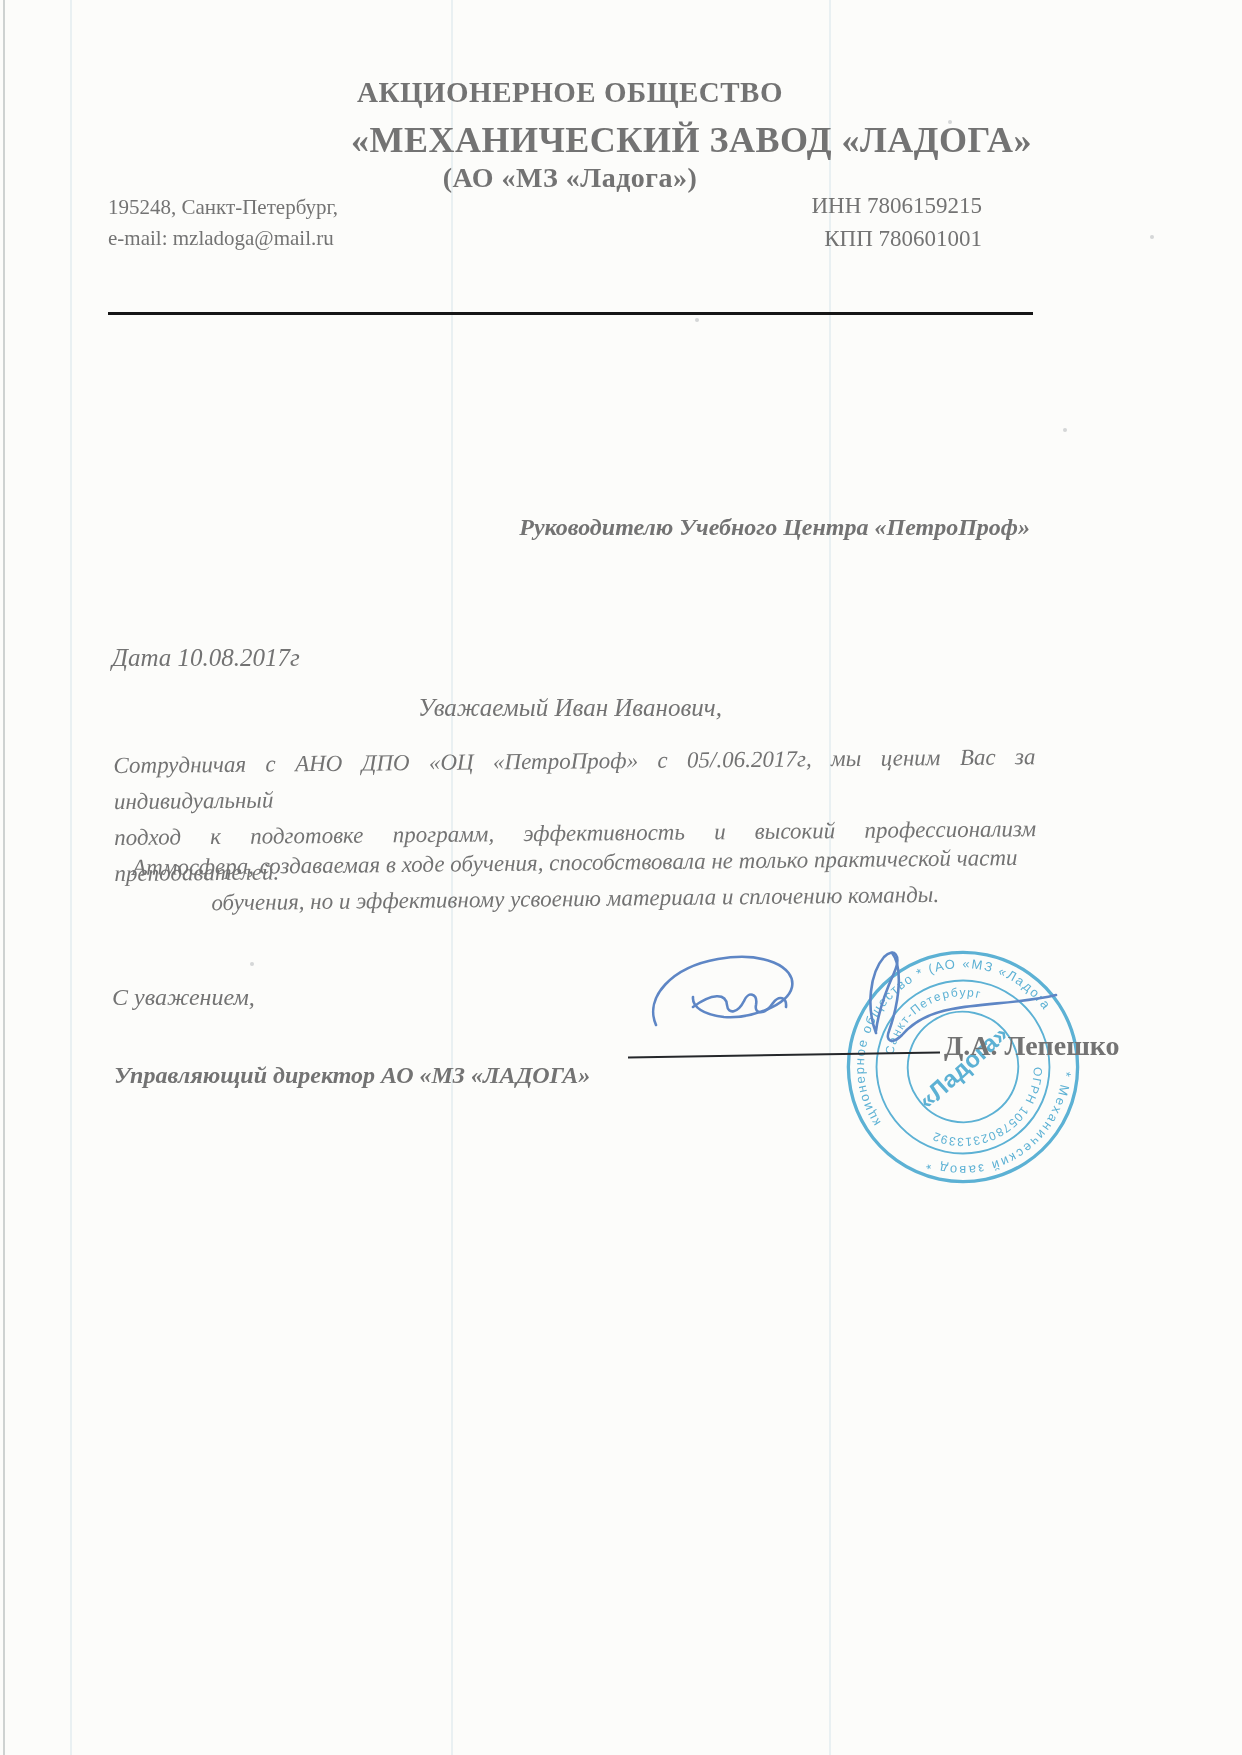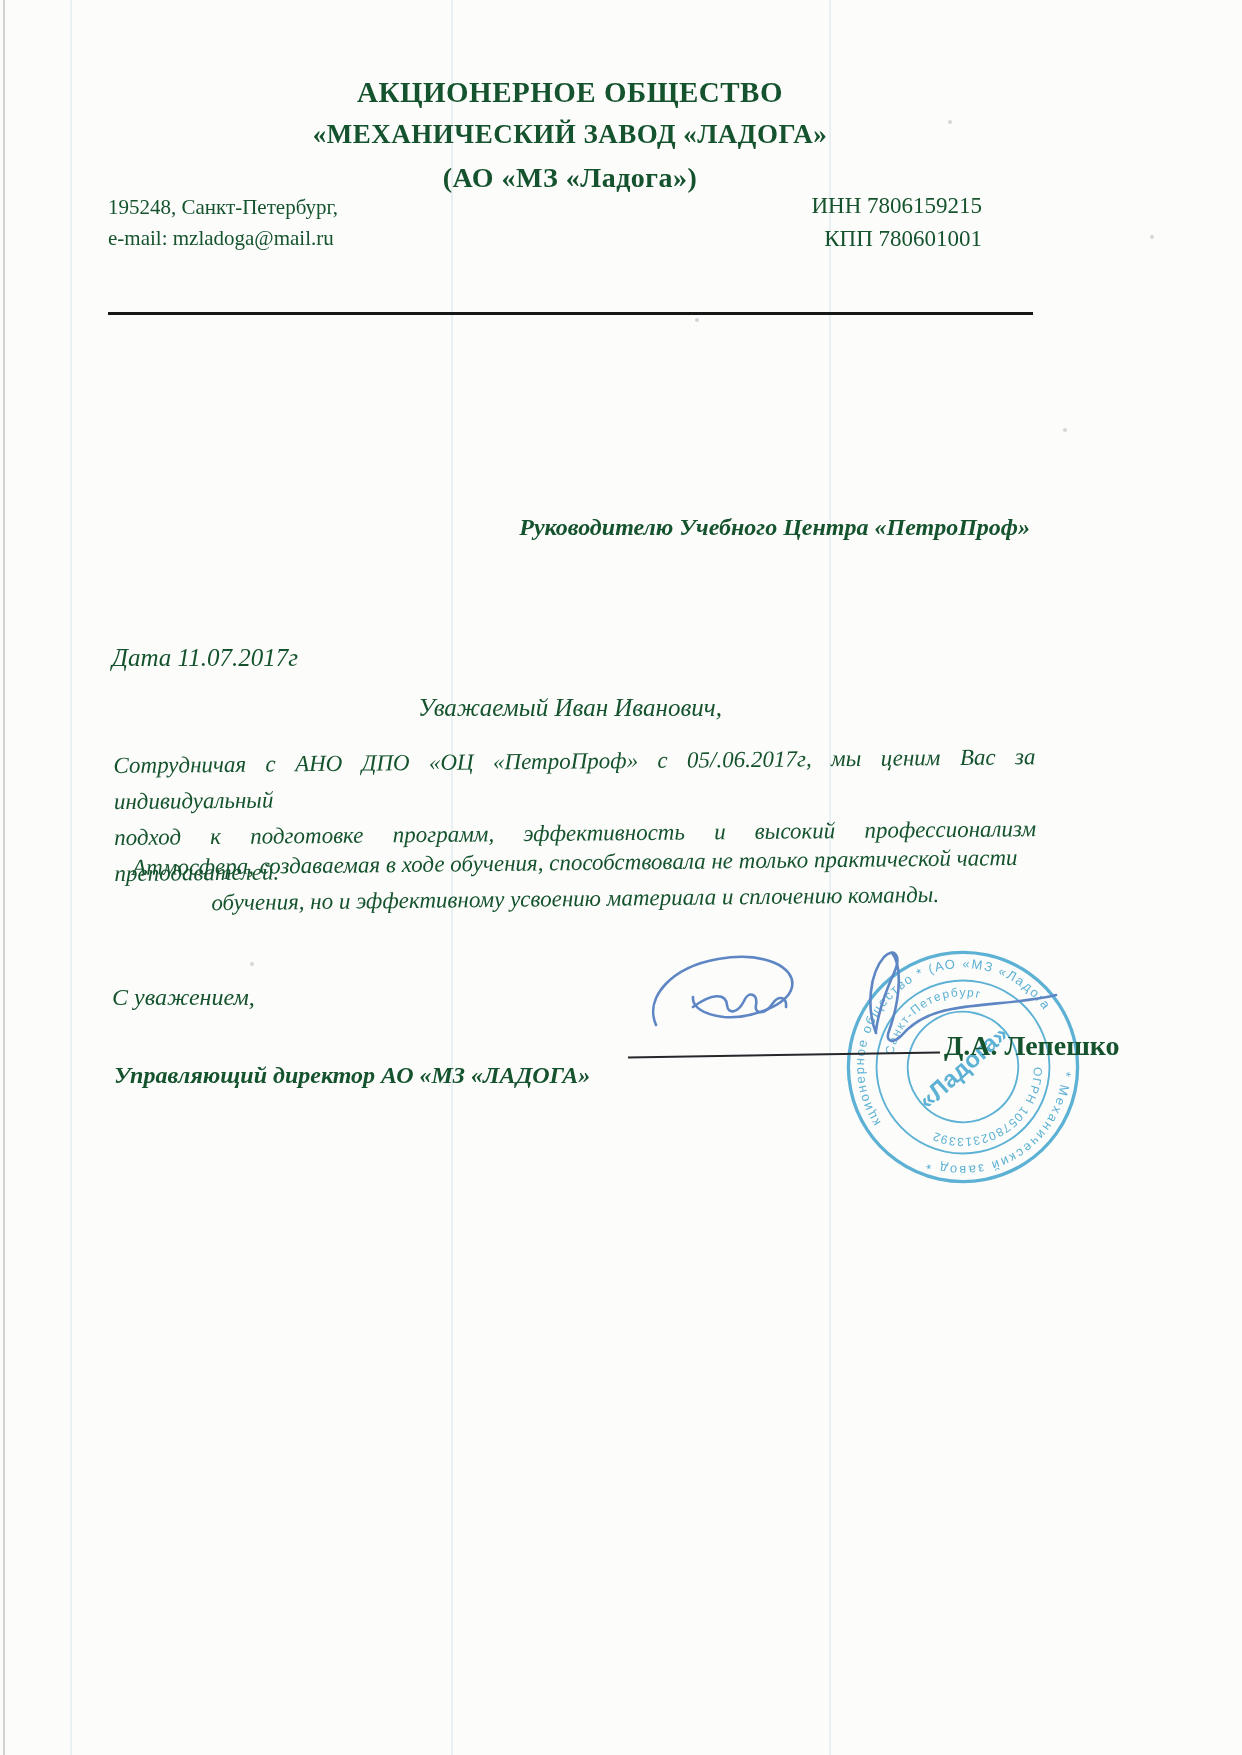--- a/index.html
+++ b/index.html
@@ -1,25 +1,25 @@
 <!DOCTYPE html>
 <html lang="ru"><head>
 <meta charset="utf-8">
 <style>
   html,body{margin:0;padding:0;background:#e9e9e9;}
   .page{
     position:relative;width:1242px;height:1755px;margin:0 auto;
-    background:#fcfcfa;color:#14532d;overflow:hidden;
+    background:#fcfcfa;color:#737373;overflow:hidden;
     font-family:"Liberation Serif", serif;
   }
   .abs{position:absolute;}
   
   .hline{left:108px;width:924px;text-align:center;font-weight:700;letter-spacing:.5px;}
   .h1{top:76px;font-size:29px;}
-  .h2{top:119px;font-size:27px;}
+  .h2{top:119px;font-size:36px;text-align:right;}
   .h3{top:162px;font-size:28px;}
   
   .addr{left:108px;top:192px;font-size:21px;line-height:31px;}
   .codes{right:260px;top:189px;font-size:23px;line-height:33px;text-align:right;}
   .rule{left:108px;top:312px;width:925px;height:3px;background:#161616;}
   
   .recipient{right:212px;top:514px;font-size:24px;font-weight:700;font-style:italic;}
   .dateline{left:112px;top:644px;font-size:25px;font-style:italic;}
   .salutation{left:108px;width:924px;top:694px;text-align:center;font-size:25px;font-weight:400;font-style:italic;}
   .para{left:114px;width:922px;font-size:23px;font-style:italic;line-height:36px;}
@@ -65,21 +65,21 @@
   </div>
 
   <div class="abs codes">
     <div>ИНН 7806159215</div>
     <div>КПП 780601001</div>
   </div>
 
   <div class="abs rule"></div>
 
   <div class="abs recipient">Руководителю Учебного Центра «ПетроПроф»</div>
-  <div class="abs dateline">Дата 11.07.2017г</div>
+  <div class="abs dateline">Дата 10.08.2017г</div>
   <div class="abs salutation">Уважаемый Иван Иванович,</div>
 
   <div class="abs para p1">
     <div class="jl">Сотрудничая с АНО ДПО «ОЦ «ПетроПроф» с 05/.06.2017г, мы ценим Вас за индивидуальный</div>
     <div class="jl">подход к подготовке программ, эффективность и высокий профессионализм преподавателей.</div>
   </div>
 
   <div class="abs para p2">
     <div>Атмосфера, создаваемая в ходе обучения, способствовала не только практической части</div>
     <div>обучения, но и эффективному усвоению материала и сплочению команды.</div>

